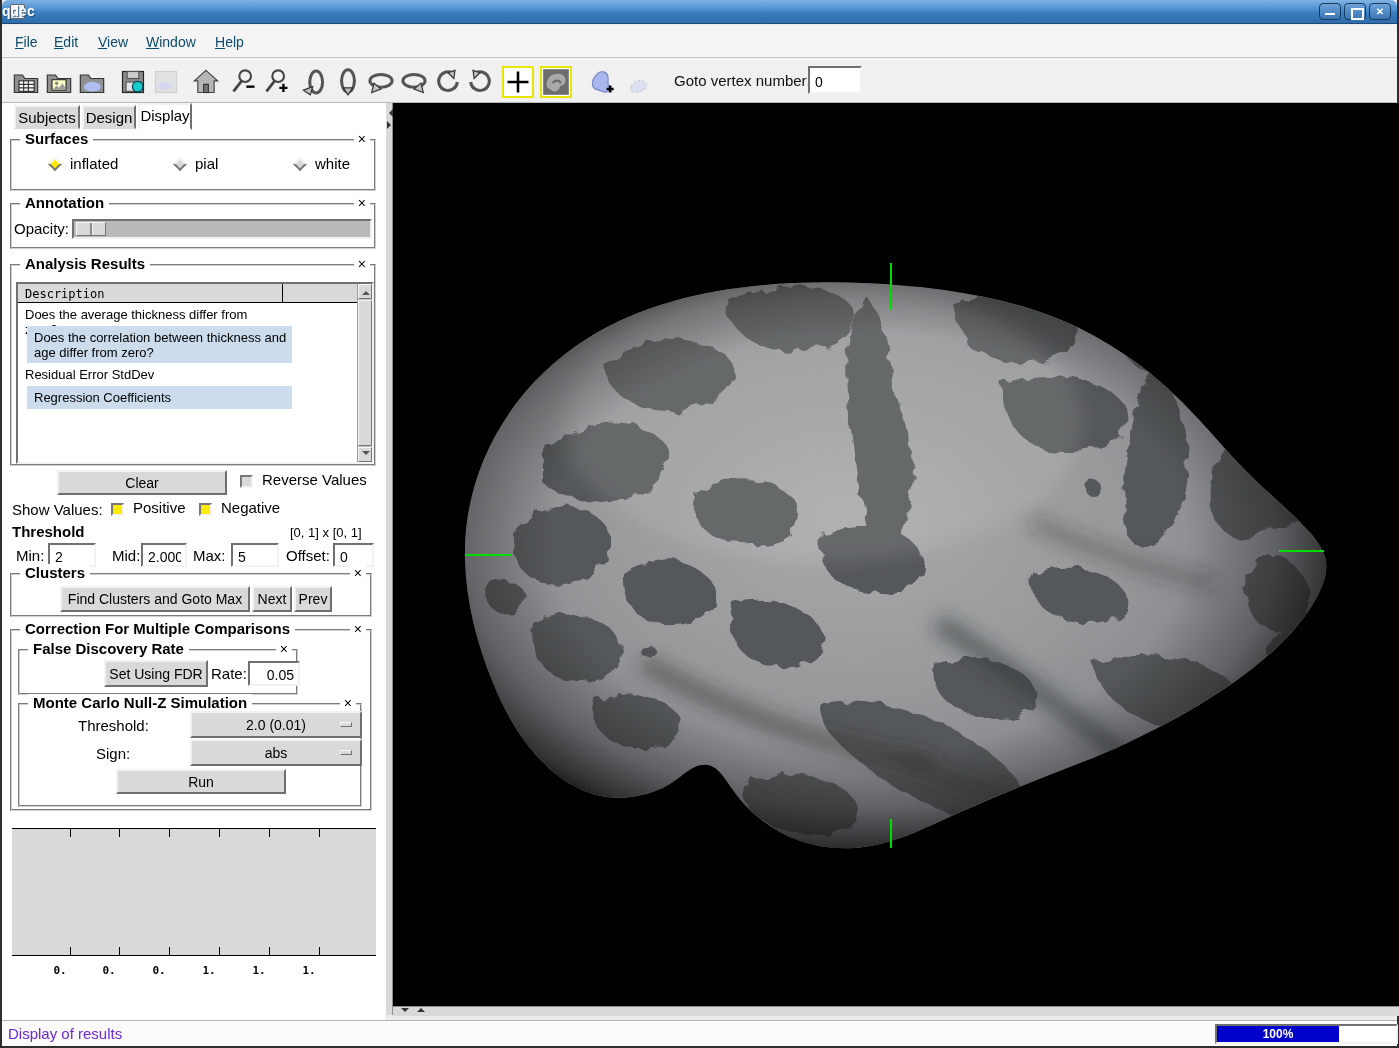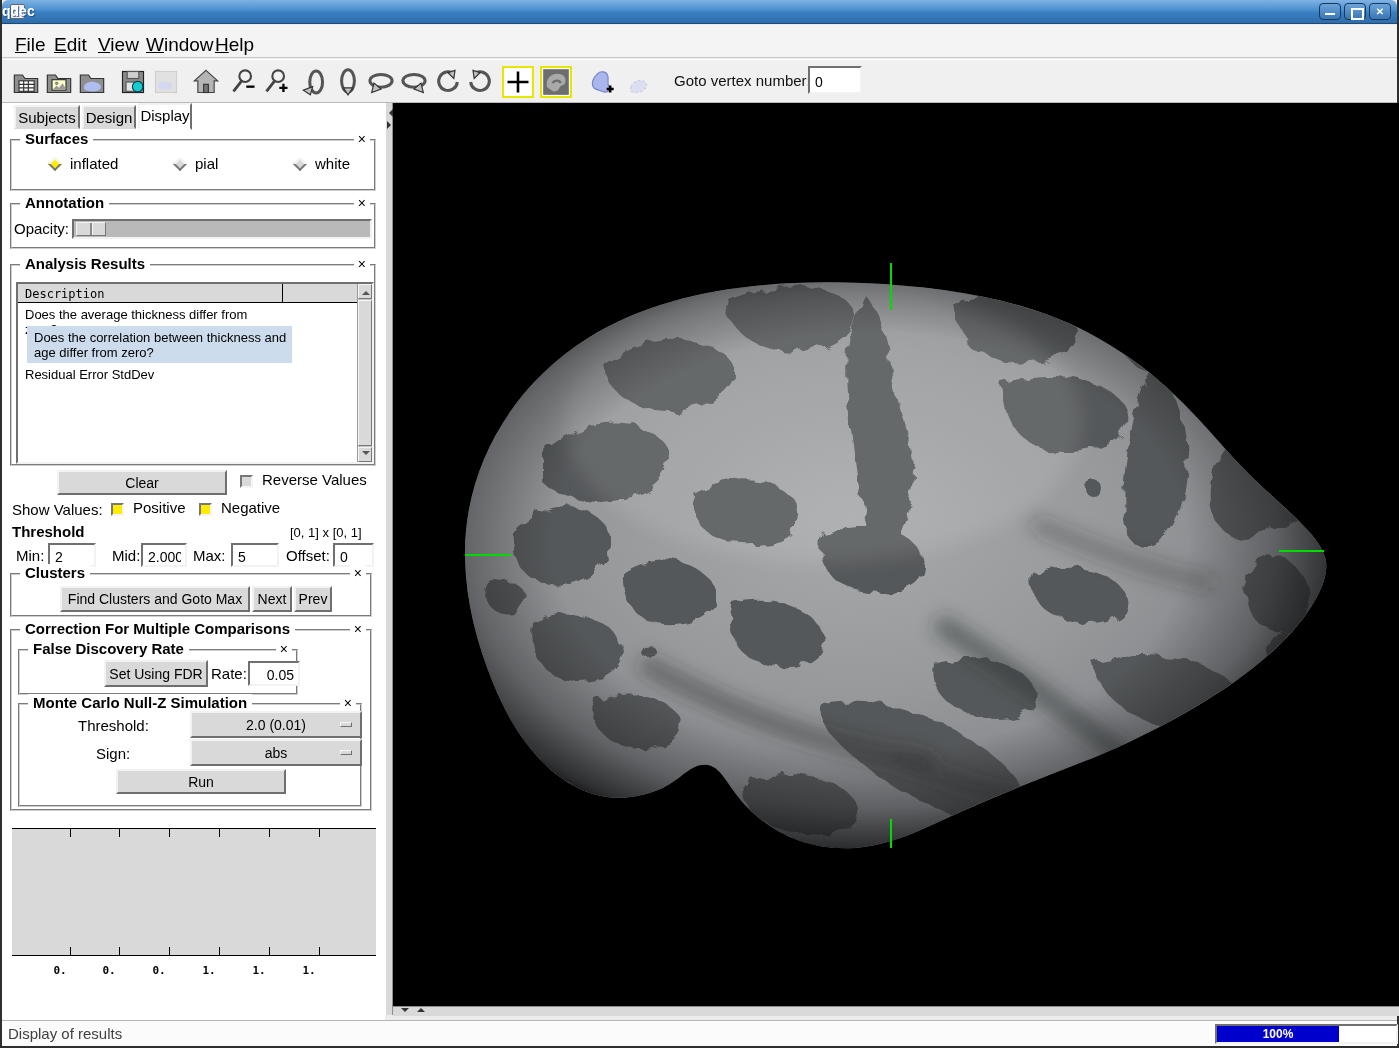--- a/index.html
+++ b/index.html
@@ -22,21 +22,21 @@
     font-size:10px; font-weight:bold; text-align:center; line-height:15px; }
   #btn-min { right:56px; } #btn-max { right:31px; } #btn-close { right:6px; }
   #btn-min::after { content:""; position:absolute; left:5px; right:5px; bottom:4px;
     height:2px; background:#fff; }
   #btn-max::after { content:""; position:absolute; left:6px; top:4px; width:9px;
     height:8px; border:2px solid #fff; }
 
   
   #menubar { position:absolute; left:0; top:25px; width:100%; height:33px;
     background:#f4f4f4; border-bottom:1px solid #c9c9c9; }
-  .menu-item { position:absolute; top:7px; font-size:19px; color:#000000; padding:2px 4px; }
+  .menu-item { position:absolute; top:7px; font-size:14px; color:#0c4a6e; padding:2px 4px; }
 
   
   #toolbar { position:absolute; left:0; top:59px; width:100%; height:44px;
     background:#f0f0f0; border-top:1px solid #fff; border-bottom:1px solid #b9b9b9; }
   .ticon { position:absolute; top:8px; width:28px; height:28px; }
   .ticon.sel { top:6px; width:32px; height:32px; background:#fff;
     border:2px solid #e6e600; }
   .ticon svg { width:100%; height:100%; }
   #goto-label { position:absolute; left:672px; top:12px; font-size:15px; color:#111; }
   #goto-entry { position:absolute; left:806px; top:6px; width:54px; height:28px; }
@@ -117,21 +117,21 @@
     background:#d9d9d9; border-top:1px solid #8e8e8e; }
 
   
   #view { position:absolute; left:391px; top:103px; width:1006px; height:903px;
     background:#000; }
   #view svg { display:block; width:100%; height:100%; }
 
   
   #statusbar { position:absolute; left:0; top:1020px; width:100%; height:26px;
     background:#fbfbfb; border-top:1px solid #b5b5b5; }
-  #status-msg { position:absolute; left:6px; top:4px; font-size:15px; color:#404040; }
+  #status-msg { position:absolute; left:6px; top:4px; font-size:15px; color:#6d28d9; }
   #progress-frame { position:absolute; left:1213px; top:3px; width:183px; height:20px;
     background:#fff; border:2px solid; border-color:#707070 #f2f2f2 #f2f2f2 #707070; }
   #progress-fill { position:absolute; left:0; top:0; width:122px; height:16px;
     background:#0000cc; color:#fff; font-size:12px; font-weight:bold;
     text-align:center; line-height:16px; }
 </style>
 </head>
 <body>
 
 <div id="window">
@@ -281,20 +281,21 @@
 
     <div class="groupbox" style="left:8px; top:161px; width:366px; height:202px">
       <span class="gtitle">Analysis Results</span>
       <span class="gclose">×</span>
       <div id="listbox">
         <div id="list-header">Description</div>
         <div id="col-sep"></div>
         <div class="lrow" style="top:19px; height:23px">Does the average thickness differ from zero?</div>
         <div class="lrow sel" style="top:42px; height:37px">Does the correlation between thickness and age differ from zero?</div>
         <div class="lrow" style="top:79px; height:16px">Residual Error StdDev</div>
+        <div class="lrow sel" style="top:102px; height:23px">Regression Coefficients</div>
         <div id="list-scroll">
           <div class="sbarrow" id="sb-up" style="top:0"></div>
           <div id="sb-thumb"></div>
           <div class="sbarrow" id="sb-down" style="bottom:0"></div>
         </div>
       </div>
     </div>
 
     <button class="btn" style="left:55px; top:367px; width:170px; height:25px">Clear</button>
     <span class="cb" style="left:238px; top:372px"></span>

